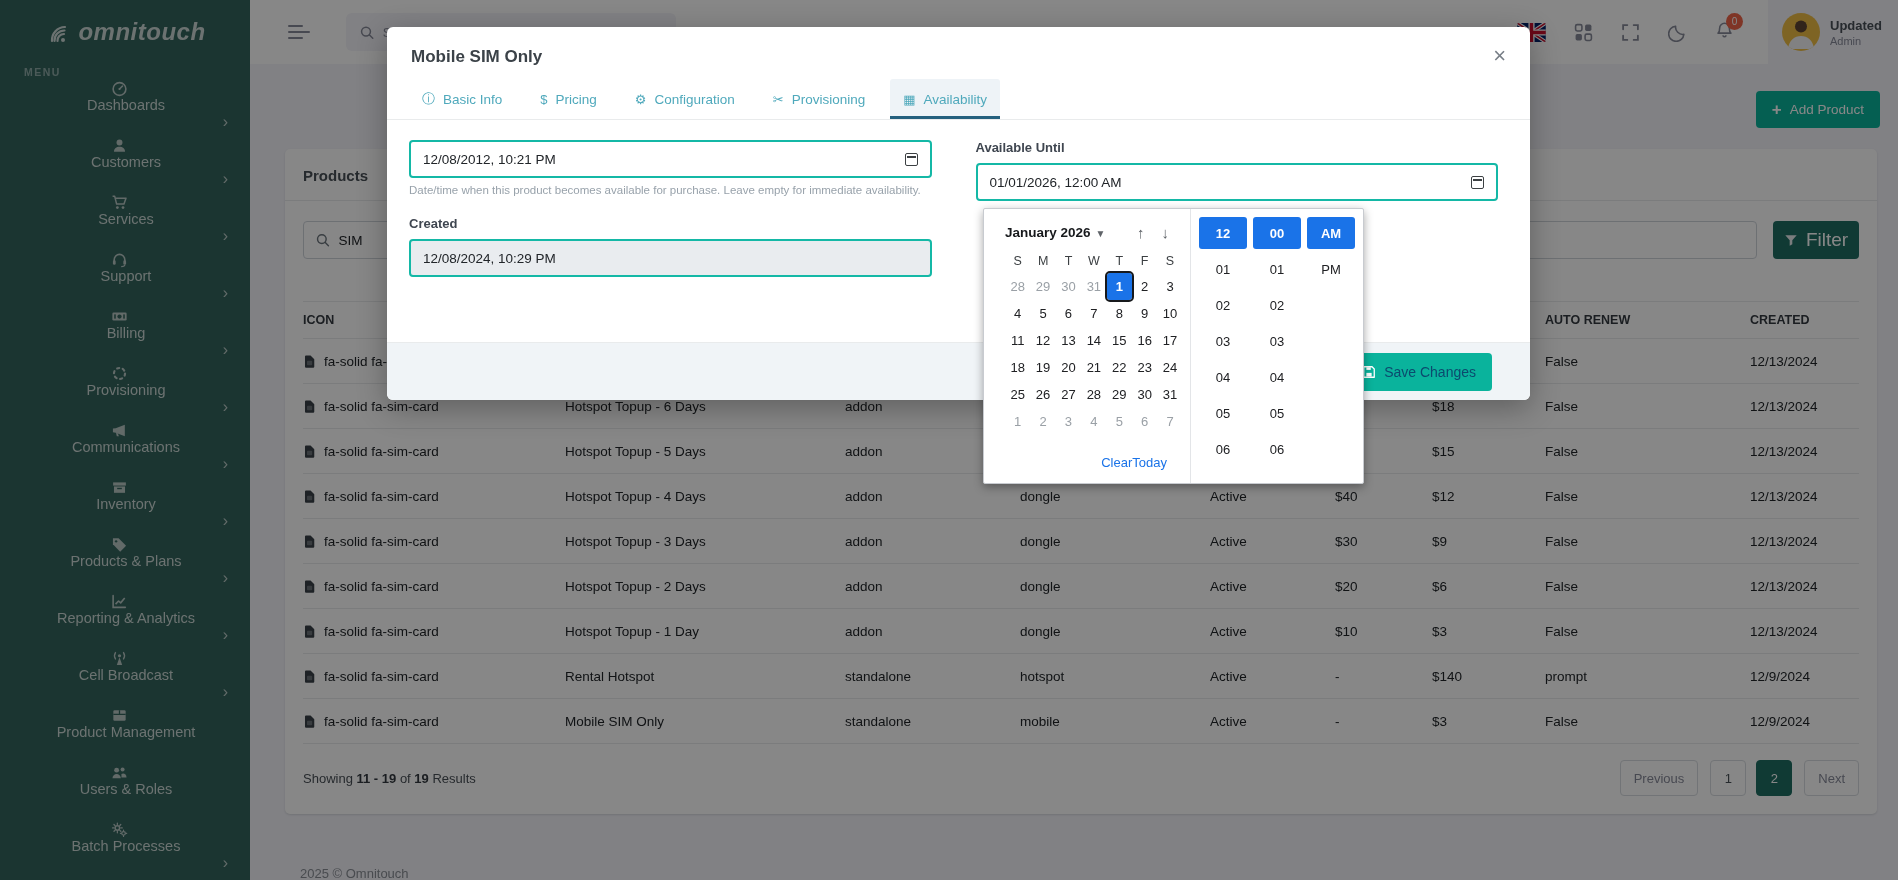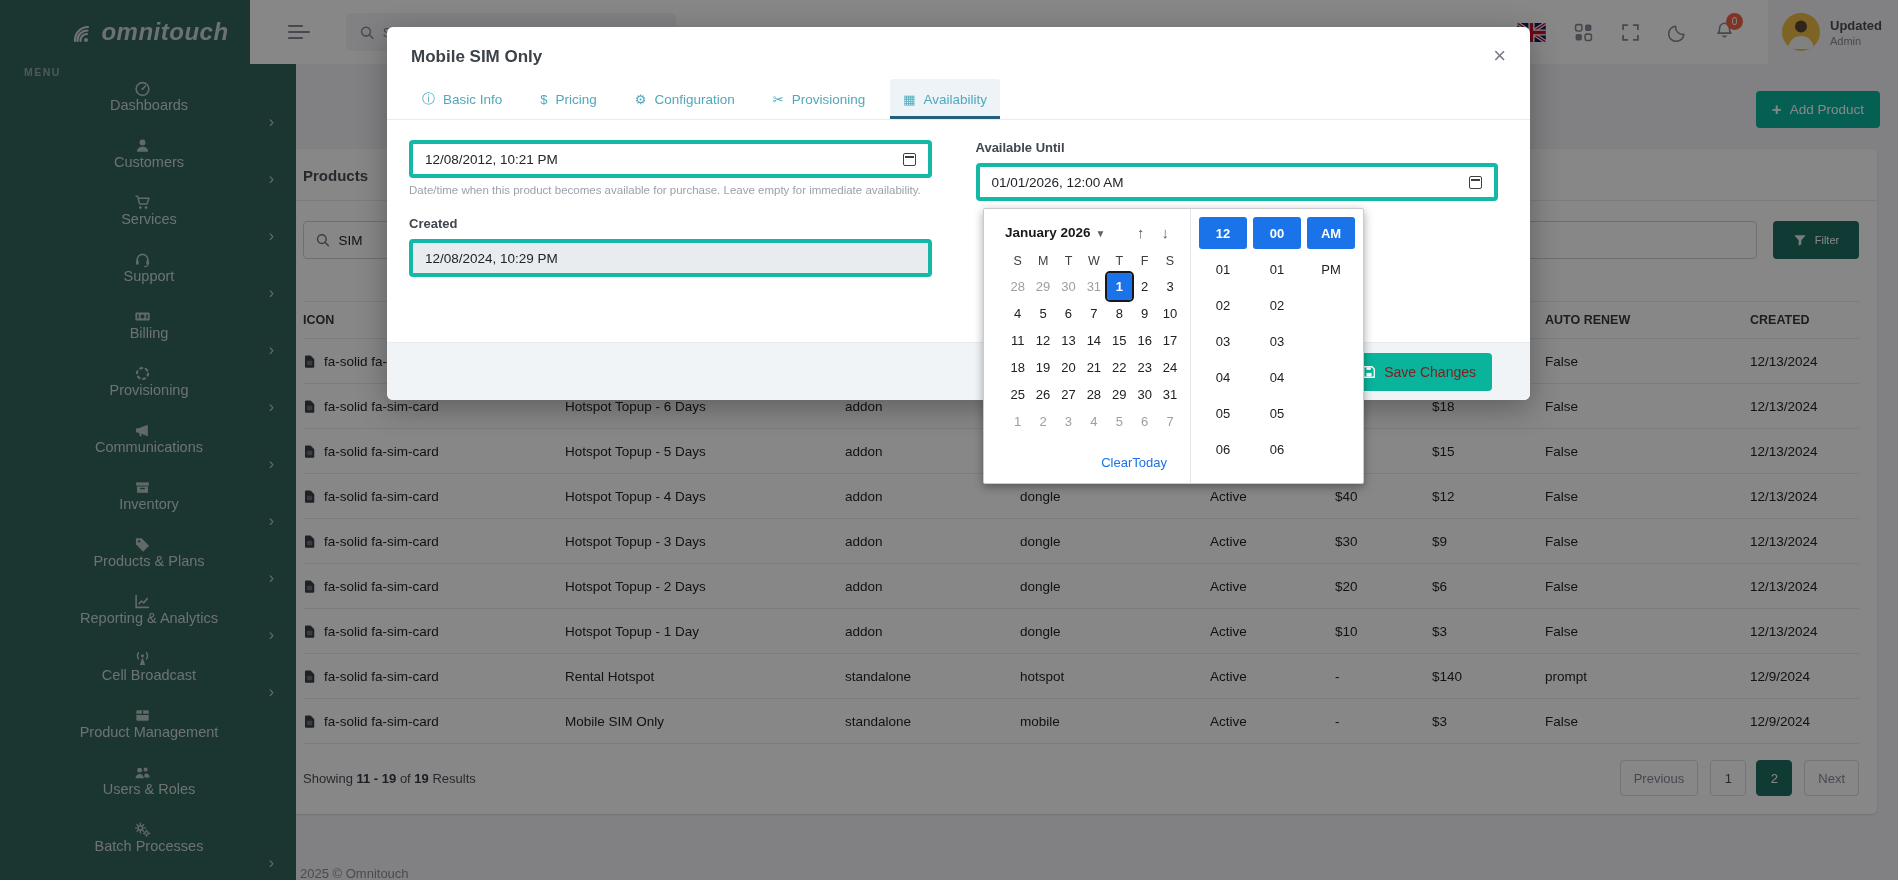--- a/index.html
+++ b/index.html
@@ -1,21 +1,21 @@
 <!DOCTYPE html>
 <html><head>
 <meta charset="utf-8">
 <style>
   * { margin:0; padding:0; box-sizing:border-box; }
   html,body { background:#555; }
   body { font-family:"Liberation Sans", sans-serif; }
   .app { position:relative; width:1898px; height:880px; overflow:hidden; background:#f3f3f9; }
 
   
-  .sidebar { position:absolute; left:0; top:0; width:296px; height:880px; background:#33655e; z-index:1; }
+  .sidebar { position:absolute; left:0; top:0; width:250px; height:880px; background:#33655e; z-index:1; }
   .logo { height:58px; display:flex; align-items:center; justify-content:center; color:#cdd8d6; gap:4px; padding-top:6px; }
   .logo-text { font-size:24px; font-style:italic; font-weight:bold; letter-spacing:.5px; }
   .menu-label { padding:8px 24px 2px; font-size:10.5px; letter-spacing:1.5px; color:rgba(255,255,255,.45); font-weight:bold; }
   .nav-item { height:57px; display:flex; align-items:center; padding:0 22px 0 24px; color:#ccd8d5; font-size:14.5px; cursor:pointer;flex-direction:column; }
   .nav-item .nico { width:17px; height:17px; margin-right:13px; flex:0 0 auto; color:#b9c8c5; }
   .nav-item .chev { margin-left:auto; font-size:16px; color:#b9c8c5; }
 
   
   .topbar { position:absolute; left:250px; top:0; width:1648px; height:64px; background:#fff; display:flex; align-items:center; padding-left:38px; z-index:1; }
   .burger { width:22px; color:#878a99; margin-right:36px; cursor:pointer; }
@@ -37,21 +37,21 @@
   .page-top { display:flex; justify-content:flex-end; padding:27px 18px 21px 35px; }
   .btn-add { height:37px; background:#0ab39c; border:none; color:#fff; font-size:13.5px; border-radius:4px; padding:0 16px; display:flex; align-items:center; gap:8px; cursor:pointer; font-family:inherit; }
   .btn-add .plus { font-size:17px; font-weight:bold; }
   .card { margin:0 21px 0 35px; background:#fff; border-radius:5px; box-shadow:0 1px 2px rgba(56,65,74,.15); }
   .card-head { padding:18px 18px 16px; font-size:15px; font-weight:bold; color:#495057; border-bottom:1px solid #e9ebec; }
   .card-body { padding:20px 18px 14px; }
   .filter-row { display:flex; gap:16px; margin-bottom:42px; }
   .f-search { width:660px; height:38px; border:1px solid #ced4da; border-radius:4px; display:flex; align-items:center; padding:0 12px; gap:9px; color:#878a99; }
   .f-search input { border:none; outline:none; font-size:13.5px; color:#212529; width:100%; font-family:inherit; }
   .f-select { flex:1; height:38px; border:1px solid #ced4da; border-radius:4px; background:#fff; }
-  .btn-filter { width:86px; height:38px; background:#1f6e63; border:none; border-radius:4px; color:#fff; font-size:11px; display:flex; align-items:center; justify-content:center; gap:8px; cursor:pointer; font-family:inherit; }
+  .btn-filter { width:86px; height:38px; background:#1f6e63; border:none; border-radius:4px; color:#fff; font-size:19px; display:flex; align-items:center; justify-content:center; gap:8px; cursor:pointer; font-family:inherit; }
 
   .t-grid { display:grid; grid-template-columns:262px 280px 175px 190px 125px 97px 113px 205px 109px; align-items:center; }
   .t-head { height:38px; border-top:1px solid #e9ebec; border-bottom:1px solid #e9ebec; font-size:12.5px; font-weight:bold; color:#343a40; }
   .t-row { height:45px; border-bottom:1px solid #e9ebec; font-size:13.5px; color:#212529; }
   .t-cell { padding-right:10px; white-space:nowrap; overflow:hidden; }
   .icon-cell { display:flex; align-items:center; gap:8px; }
   .table-foot { display:flex; align-items:center; margin-top:16px; padding-bottom:4px; }
   .showing { font-size:13px; color:#495057; }
   .showing b { color:#343a40; }
   .pager { margin-left:auto; display:flex; gap:12px; }
@@ -65,28 +65,28 @@
   .modal { position:absolute; left:387px; top:27px; width:1143px; height:373px; background:#fff; border-radius:6px; box-shadow:0 8px 30px rgba(0,0,0,.3); z-index:40; }
   .m-head { padding:20px 24px 0; display:flex; align-items:flex-start; }
   .m-title { font-size:17px; font-weight:bold; color:#3b4248; }
   .m-close { margin-left:auto; font-size:22px; line-height:18px; color:#777e86; cursor:pointer; background:none; border:none; font-family:inherit; }
   .m-tabs { margin-top:12px; padding:0 22px; display:flex; gap:12px; border-bottom:1px solid #e9ebec; }
   .m-tab { height:40px; display:flex; align-items:center; gap:8px; padding:0 13px; font-size:13.5px; color:#4fa9bc; cursor:pointer; }
   .m-tab .tico { font-size:13px; }
   .m-tab.active { background:#eef3f7; box-shadow:inset 0 -3px 0 #24607e; border-radius:3px 3px 0 0; }
   .m-body { display:grid; grid-template-columns:1fr 1fr; column-gap:44px; padding:20px 32px 0 22px; }
   .f-label { font-size:13px; font-weight:bold; color:#3f4650; margin-bottom:8px; }
-  .inputbox { height:38px; border:4px solid #14b8a6; border-radius:4px; display:flex; align-items:center; padding:0 12px; font-size:13.5px; color:#212529; background:#fff; }
+  .inputbox { height:38px; border:2px solid #14b8a6; border-radius:4px; display:flex; align-items:center; padding:0 12px; font-size:13.5px; color:#212529; background:#fff; }
   .inputbox.disabled { background:#e9ecef; }
   .cal-ic { width:13px; height:13px; border:1.6px solid #3c4043; border-radius:2px; position:relative; margin-left:auto; flex:0 0 auto; }
   .cal-ic:before { content:""; position:absolute; left:1px; right:1px; top:2px; height:2.5px; background:#3c4043; }
   .helper { margin-top:6px; font-size:11.5px; color:#98a2ab; }
   .created-label { margin-top:20px; }
   .m-foot { position:absolute; left:0; right:0; bottom:0; height:58px; background:#f0f4f7; border-top:1px solid #e9ebec; border-radius:0 0 6px 6px; display:flex; align-items:center; justify-content:flex-end; padding:0 38px; }
-  .btn-save { height:38px; background:#0ab39c; border:none; border-radius:4px; color:#7f1d1d; font-size:14px; padding:0 16px; display:flex; align-items:center; gap:8px; cursor:pointer; font-family:inherit; }
+  .btn-save { height:38px; background:#0ab39c; border:none; border-radius:4px; color:#0c4a6e; font-size:14px; padding:0 16px; display:flex; align-items:center; gap:8px; cursor:pointer; font-family:inherit; }
 
   .picker { position:absolute; left:983px; top:208px; width:381px; height:276px; background:#fff; border:1px solid #c8cbd0; border-radius:2px; box-shadow:0 3px 10px rgba(0,0,0,.35); z-index:50; display:flex; font-size:13px; color:#202124; }
   .pk-cal { width:206px; padding:10px 21px 8px; }
   .pk-head { display:flex; align-items:center; height:26px; }
   .pk-month { font-weight:bold; font-size:13.5px; color:#17191c; cursor:pointer; }
   .pk-caret { font-size:10px; color:#5f6368; margin-left:5px; }
   .pk-arrows { margin-left:auto; display:flex; gap:17px; color:#5f6368; font-size:15px; }
   .pk-arrows span { cursor:pointer; }
   .pk-grid { display:grid; grid-template-columns:repeat(7,25.4px); }
   .pk-wd { height:24px; display:flex; align-items:center; justify-content:center; font-size:12.5px; color:#3c4043; margin-top:4px; }

